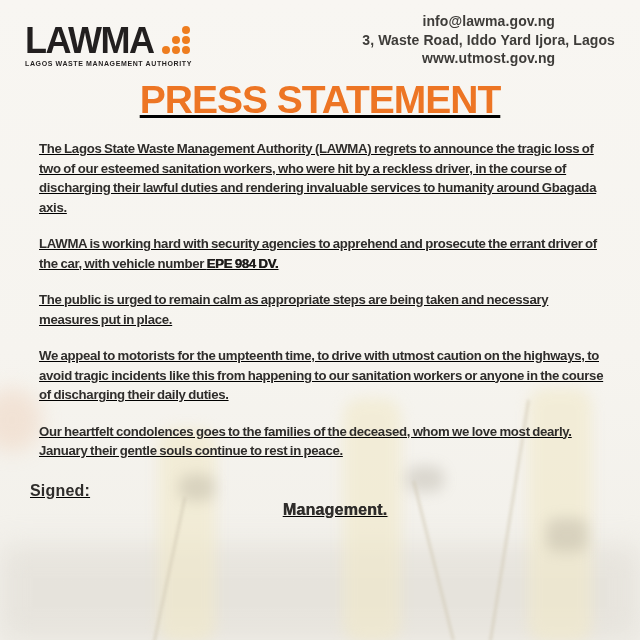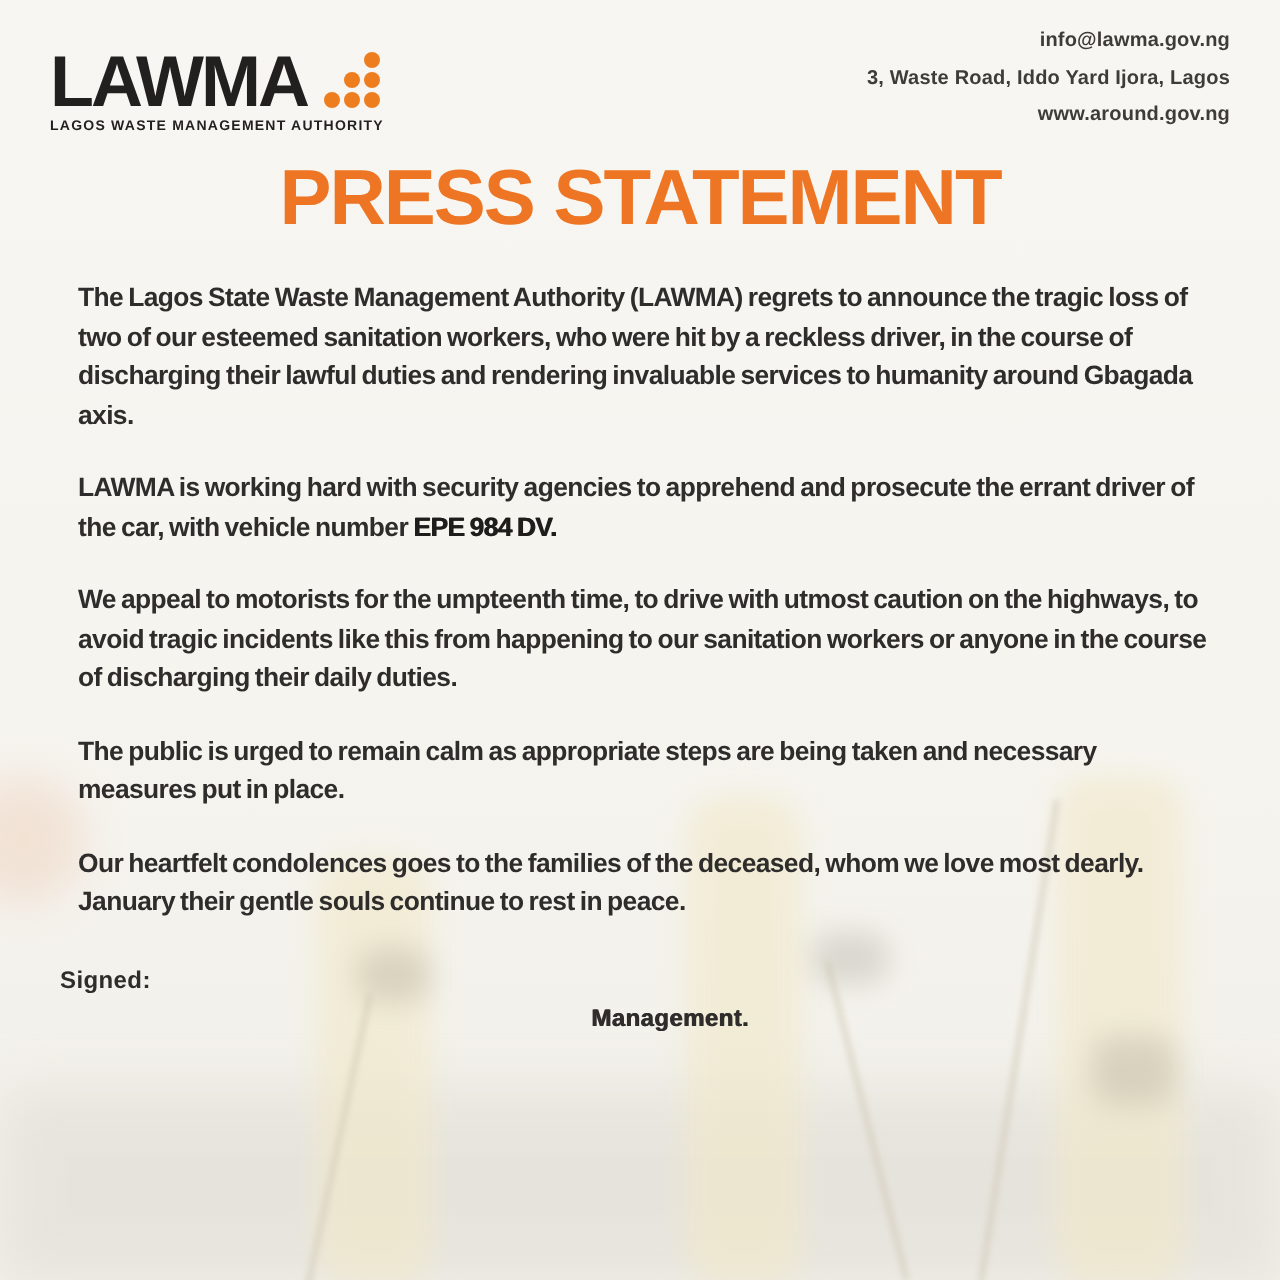--- a/index.html
+++ b/index.html
@@ -5,20 +5,21 @@
   * { margin: 0; padding: 0; box-sizing: border-box; }
   html, body { width: 640px; height: 640px; }
   body { font-family: "Liberation Sans", sans-serif; }
 
   .page {
     position: relative;
     width: 640px;
     height: 640px;
     background: linear-gradient(180deg, #f8f6f2 0%, #f6f4ef 55%, #f1efe9 100%);
     overflow: hidden;
+    text-decoration: underline;
   }
 
   
   .bg-art { position: absolute; inset: 0; pointer-events: none; }
   .bg-art div { position: absolute; }
   .leg-blob {
     background: #f1e9c9;
     border-radius: 18px;
     filter: blur(7px);
     opacity: .6;
@@ -68,22 +69,22 @@
     font-weight: 700;
     letter-spacing: 0.62px;
     color: #221f1f;
     white-space: nowrap;
   }
 
   .contact-block {
     position: absolute;
     right: 25px;
     top: 12px;
-    text-align: right;
-    font-size: 10px;
+    text-align: center;
+    font-size: 14px;
     font-weight: 700;
     color: #3e3c39;
     line-height: 18.5px;
     letter-spacing: 0.1px;
   }
 
   
   .title {
     padding-top: 80px;
     text-align: center;
@@ -109,21 +110,21 @@
   .body-text strong {
     font-weight: 900;
     color: #1f1d1b;
     text-shadow: 0.4px 0 0 currentColor;
     text-align: center;
   }
 
   
   .signature {
     margin: 20px 0 0 30px;
-    font-size: 12px;
+    font-size: 16px;
     line-height: 19px;
     color: #2f2d2b;
   }
   .signed-label { font-weight: 600; letter-spacing: 0.2px; }
   .signed-by { font-weight: 800; letter-spacing: 0.2px; text-shadow: 0.4px 0 0 currentColor; text-align: center; }
 
   .content { position: relative; }
 </style>
 </head>
 <body>
@@ -164,31 +165,31 @@
                 <span class="dot"></span>
               </span>
           </span>
         </div>
         <div class="logo-tagline">LAGOS WASTE MANAGEMENT AUTHORITY</div>
       </div>
 
       <div class="contact-block">
         <div>info@lawma.gov.ng</div>
         <div>3, Waste Road, Iddo Yard Ijora, Lagos</div>
-        <div>www.around.gov.ng</div>
+        <div>www.utmost.gov.ng</div>
       </div>
     </header>
 
     <h1 class="title">PRESS STATEMENT</h1>
 
     <main class="body-text">
       <p><span>The Lagos State Waste Management Authority (LAWMA) regrets to announce the tragic loss of two of our esteemed sanitation workers, who were hit by a reckless driver, in the course of discharging their lawful duties and rendering invaluable services to humanity around Gbagada axis.</span></p>
       <p><span>LAWMA is working hard with security agencies to apprehend and prosecute the errant driver of the car, with vehicle number </span><strong>EPE 984 DV.</strong></p>
+      <p><span>The public is urged to remain calm as appropriate steps are being taken and necessary measures put in place.</span></p>
       <p><span>We appeal to motorists for the umpteenth time, to drive with utmost caution on the highways, to avoid tragic incidents like this from happening to our sanitation workers or anyone in the course of discharging their daily duties.</span></p>
-      <p><span>The public is urged to remain calm as appropriate steps are being taken and necessary measures put in place.</span></p>
       <p><span>Our heartfelt condolences goes to the families of the deceased, whom we love most dearly. January their gentle souls continue to rest in peace.</span></p>
     </main>
 
     <div class="signature">
       <div class="signed-label">Signed:</div>
       <div class="signed-by">Management.</div>
     </div>
 
   </div>
 </div>

